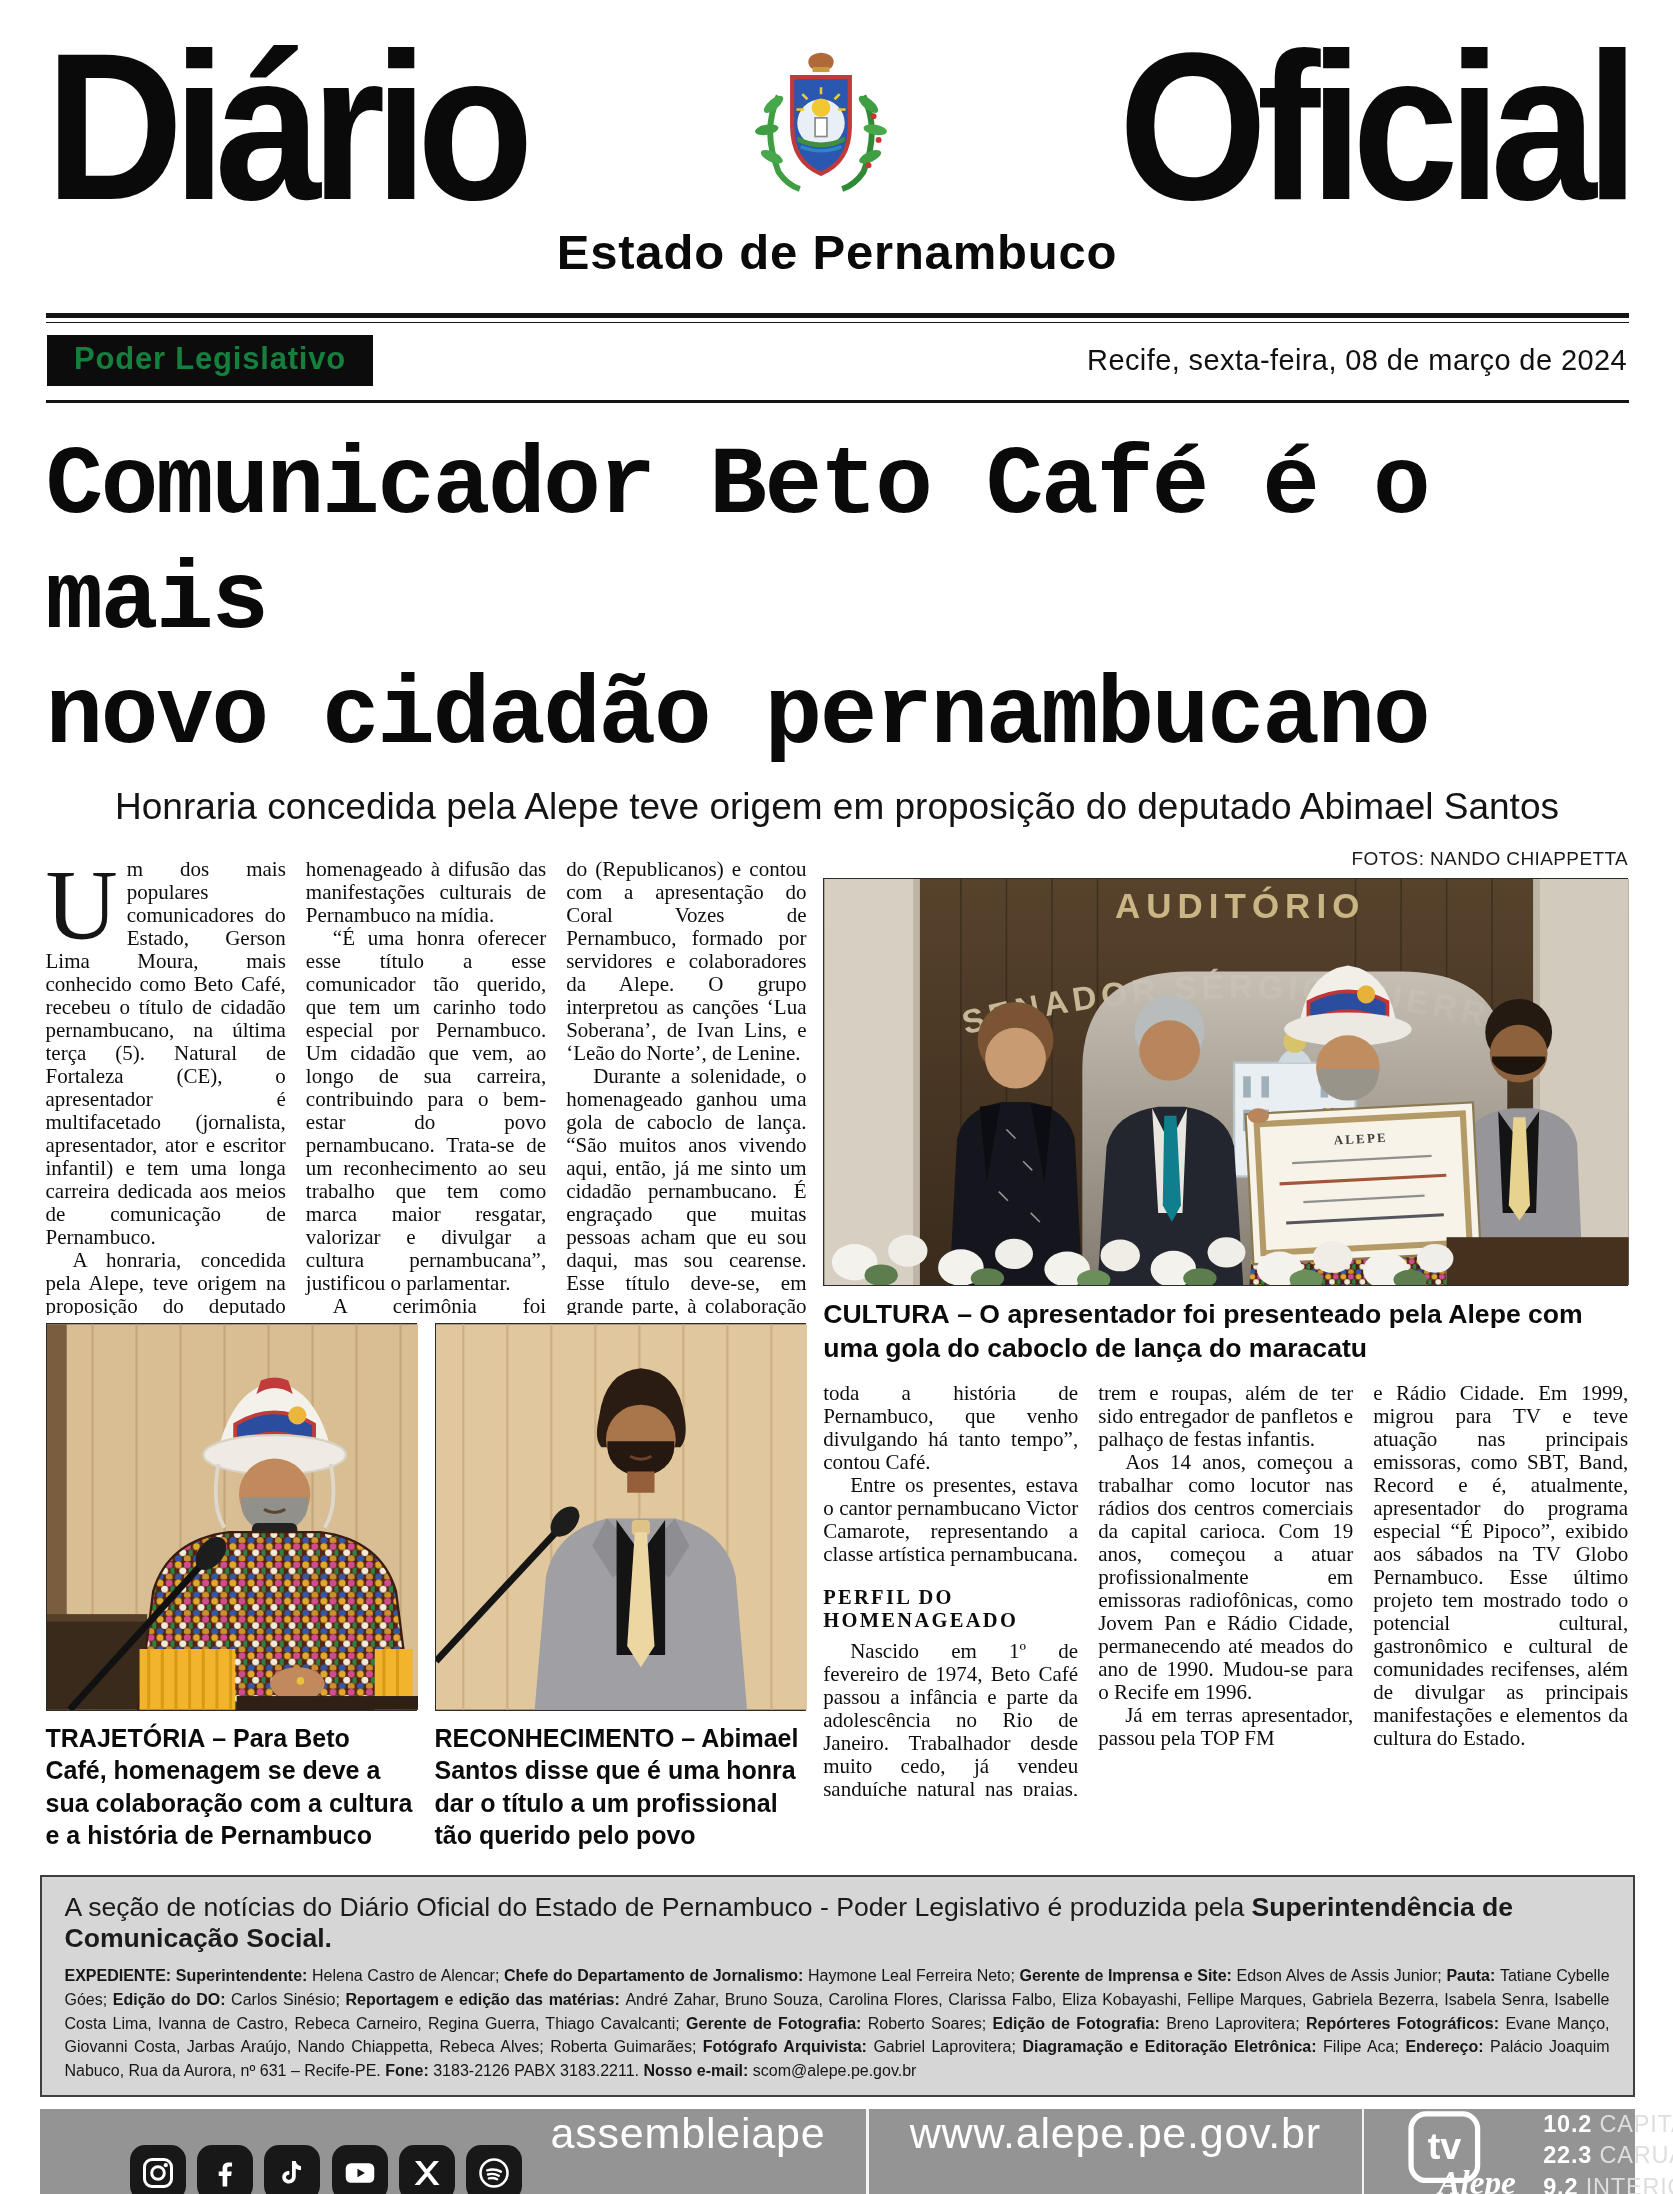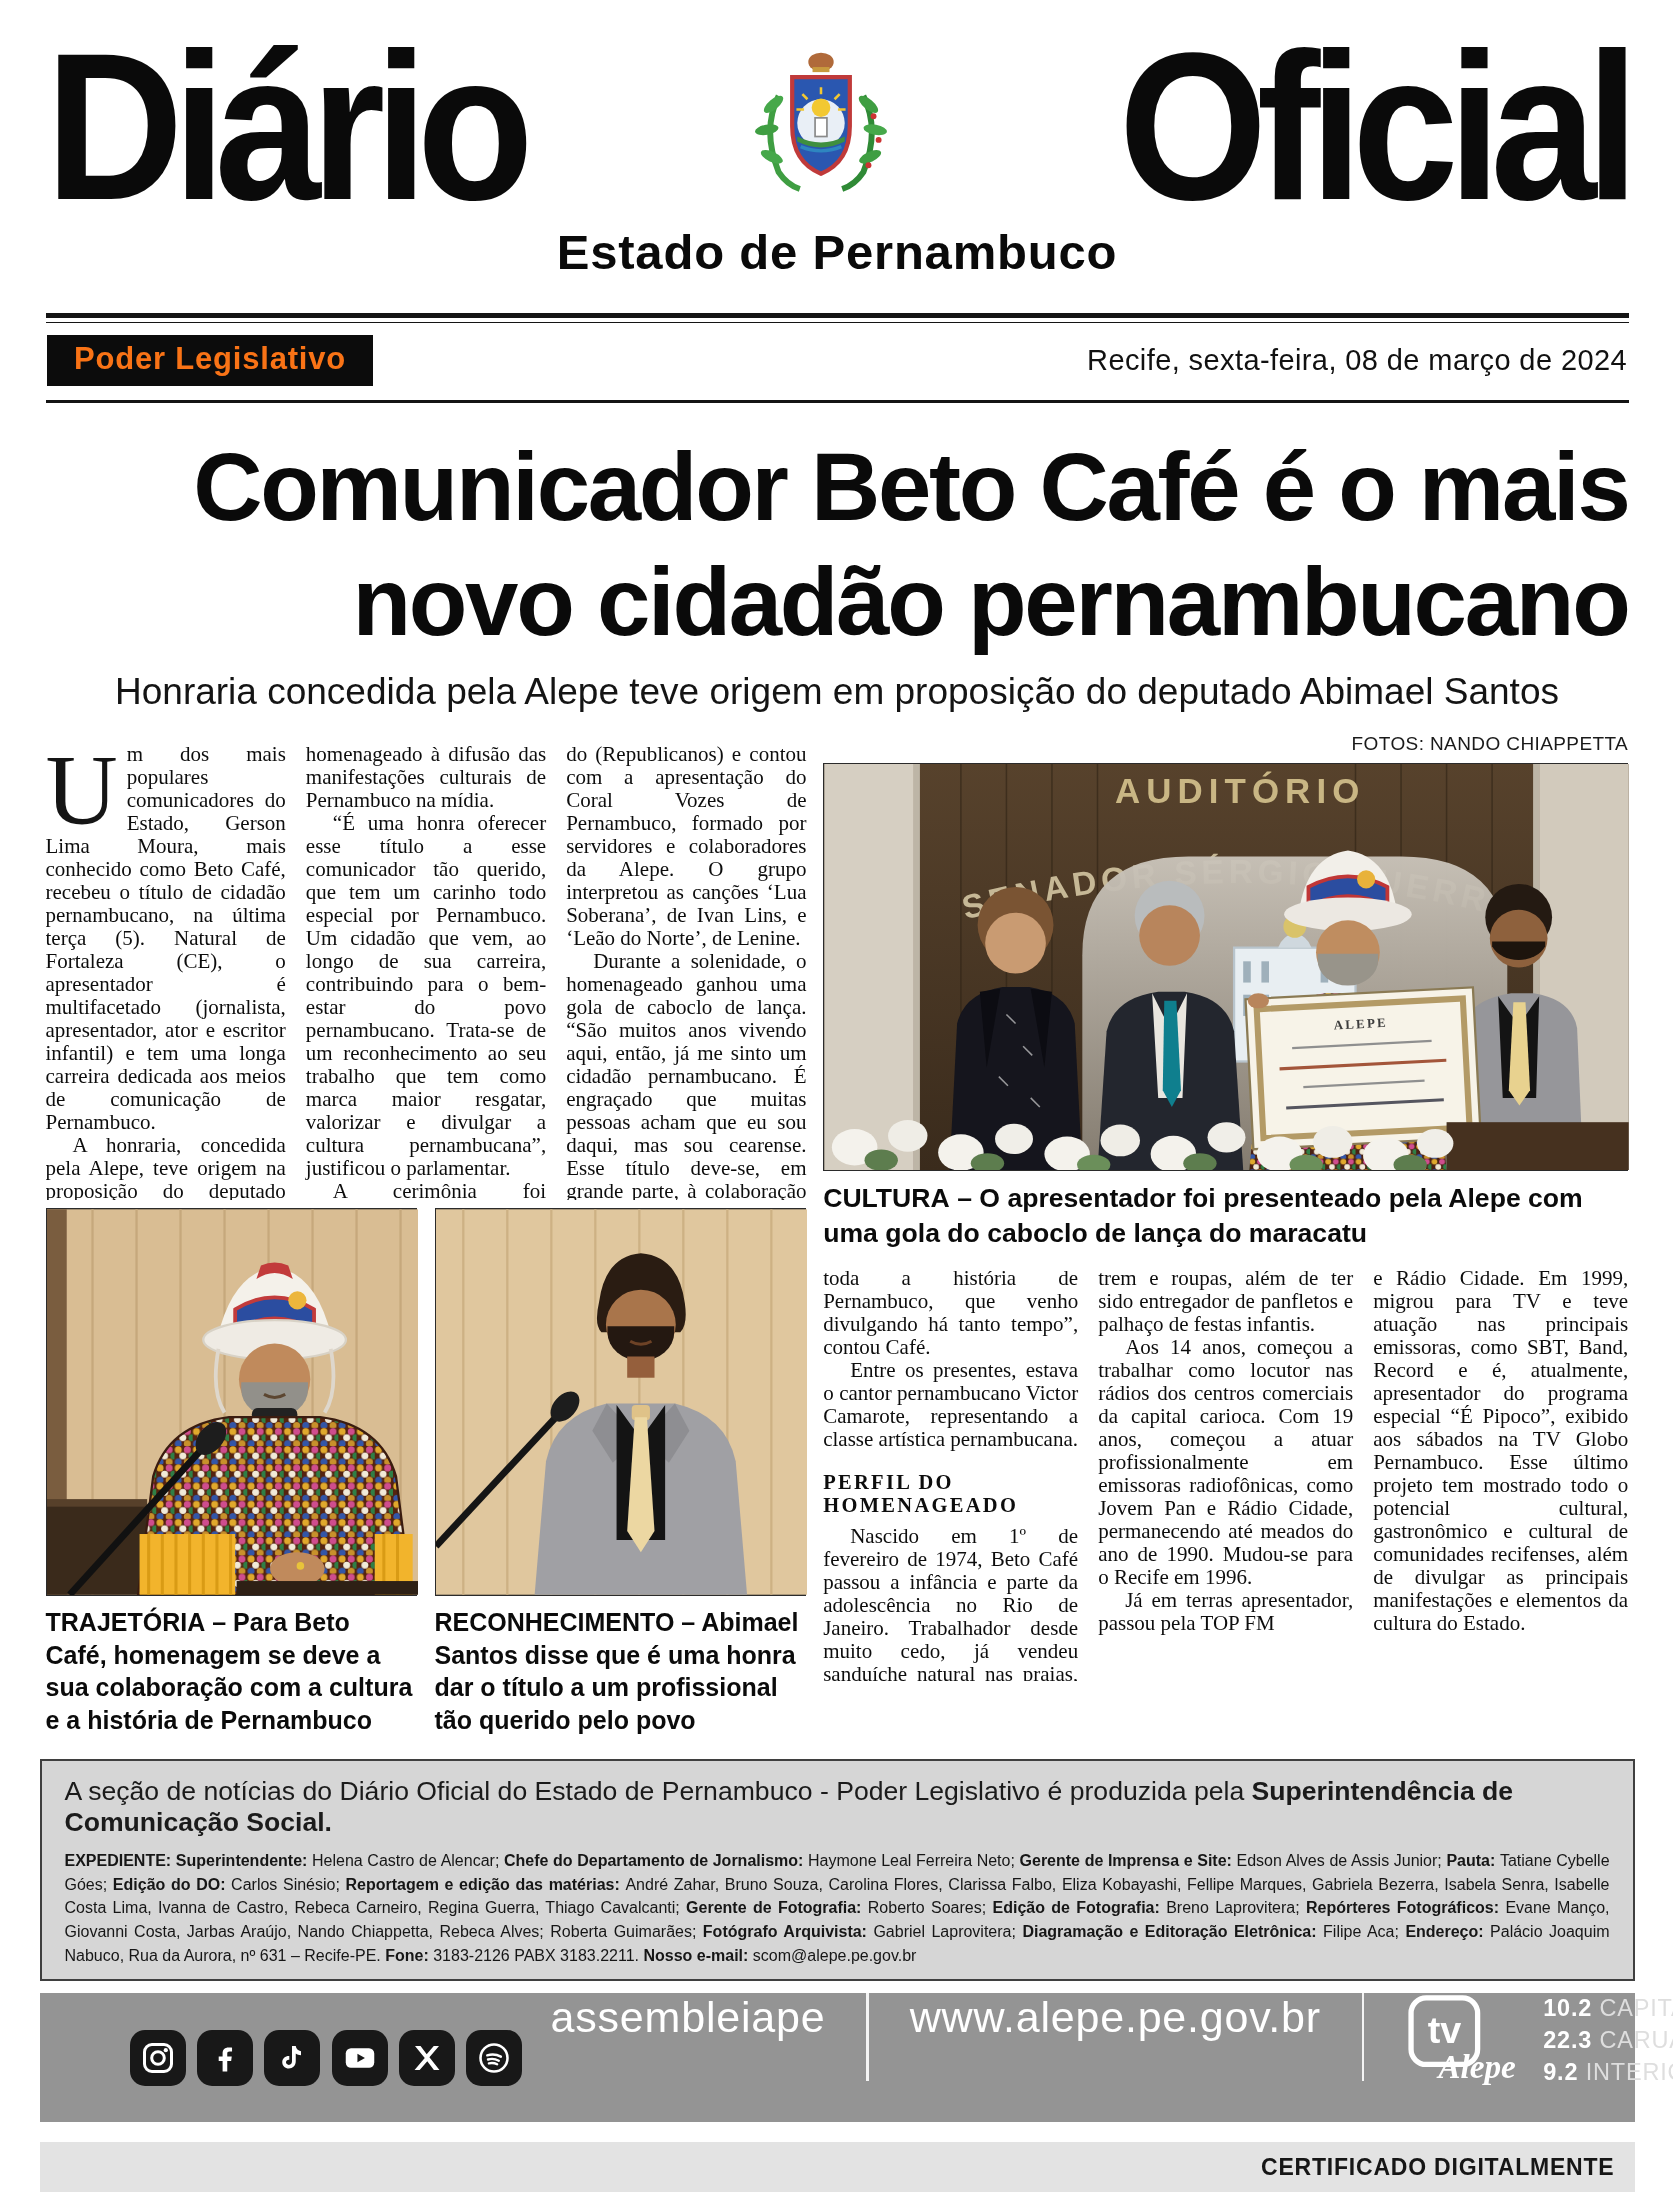--- a/index.html
+++ b/index.html
@@ -14,27 +14,27 @@
   .mast-emblem{width:138px;height:161px;flex:0 0 auto;margin:0 4.6px;}
   .mast-sub{font-weight:bold;font-size:49px;text-align:center;margin-top:10.6px;color:#0a0a0a;letter-spacing:0.8px;}
 
   
   .dateline{margin-top:33px;}
   .rule-a{height:4.6px;background:#141414;}
   .rule-b{height:1.5px;background:#141414;margin-top:3.8px;}
   .rule-c{height:3px;background:#141414;}
   .date-row{display:flex;align-items:center;padding:12px 1.5px 13.7px;}
   .date-left{flex:1;font-size:29px;letter-spacing:0.8px;}
-  .date-mid{flex:0 0 auto;background:#0c0c0c;color:#f97316;font-weight:bold;font-size:31px;
+  .date-mid{flex:0 0 auto;background:#0c0c0c;color:#15803d;font-weight:bold;font-size:31px;
             padding:6px 27px 9px;letter-spacing:0.8px;}
   .date-right{flex:1;text-align:right;font-size:29px;letter-spacing:0.4px;}
 
   
-  .headline{margin-top:26px;text-align:right;font-weight:bold;font-size:96px;line-height:1.2;
-            letter-spacing:-2.3px;color:#0a0a0a;}
+  .headline{margin-top:26px;text-align:left;font-weight:bold;font-size:96px;line-height:1.2;
+            letter-spacing:-2.3px;color:#0a0a0a;font-family:Liberation Mono, monospace;}
   .subhead{margin-top:12px;text-align:center;font-size:37px;font-weight:400;color:#141414;}
 
   
   .credit{ text-align:right;font-size:19px;letter-spacing:0.4px;margin:20px 0 7.6px;color:#1a1a1a;}
   .content{display:flex;gap:16.7px;margin-top:0;}
   .stack-left{width:761px;flex:0 0 auto;}
   .stack-right{width:805px;flex:0 0 auto;}
   .cols{display:flex;gap:20px;}
   .cols .col{flex:1;min-width:0;}
   .cols-top{height:457px;overflow:hidden;}

